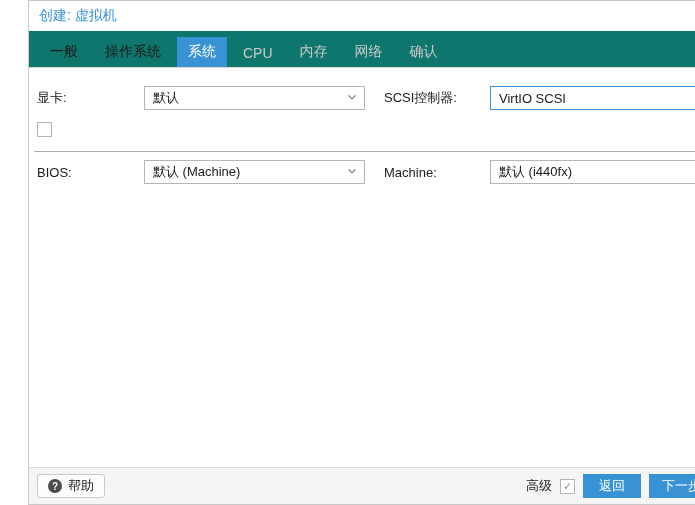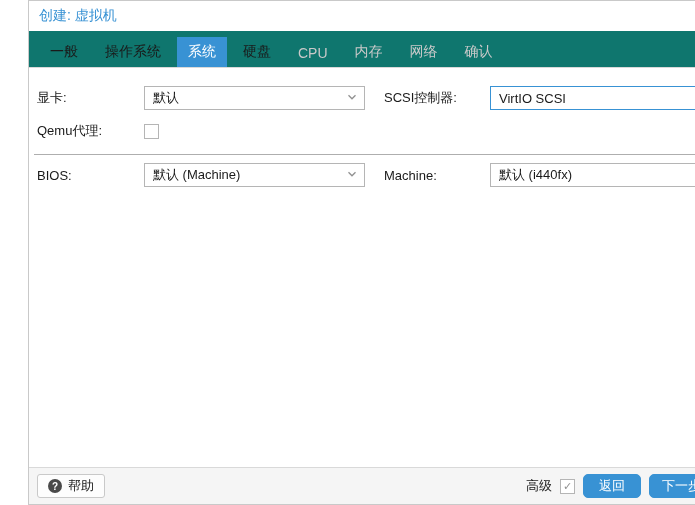--- a/index.html
+++ b/index.html
@@ -103,21 +103,21 @@
     width: 14px; height: 14px; border-radius: 50%;
     background: #4a4a4a; color: #fff;
     font-size: 10px; font-weight: bold;
     display: inline-flex; align-items: center; justify-content: center;
   }
   .footer-right { margin-left: auto; display: flex; align-items: center; gap: 8px; }
   .adv-label { color: #1a1a1a; margin-right: 0; }
   .btn-primary {
     min-width: 58px; height: 24px;
     background: #3892d4; color: #fff;
-    border: 1px solid #3892d4; border-radius: 5px;
+    border: 1px solid #3892d4; border-radius: 0;
     font-size: 13px; font-family: inherit;
     display: inline-flex; align-items: center; justify-content: center;
     padding: 0 12px;
     cursor: pointer;
   }
   .chev { flex-shrink: 0; }
 </style>
 </head>
 <body>
 
@@ -131,21 +131,20 @@
         <line x1="6.4" y1="6.4" x2="12.6" y2="12.6" stroke="#529ed8" stroke-width="1.3"></line>
         <line x1="12.6" y1="6.4" x2="6.4" y2="12.6" stroke="#529ed8" stroke-width="1.3"></line>
       </svg>
     </span>
   </div>
 
   <div class="tabbar">
     <span class="tab">一般</span>
     <span class="tab">操作系统</span>
     <span class="tab active">系统</span>
-    <span class="tab">硬盘</span>
     <span class="tab disabled">CPU</span>
     <span class="tab disabled">内存</span>
     <span class="tab disabled">网络</span>
     <span class="tab disabled">确认</span>
   </div>
 
   <div class="form">
 
     <div class="form-row">
       <div class="fcol">
@@ -167,21 +166,20 @@
             <svg width="12" height="12" viewBox="0 0 12 12">
                 <path d="M2.5 4.3 L6 7.8 L9.5 4.3" fill="none" stroke="#919191" stroke-width="1.3"></path>
               </svg>
           </span>
         </div>
       </div>
     </div>
 
     <div class="form-row">
       <div class="fcol">
-        <span class="flabel">Qemu代理:</span>
         <span class="checkbox"></span>
       </div>
     </div>
 
     <div class="separator"></div>
 
     <div class="form-row">
       <div class="fcol">
         <span class="flabel">BIOS:</span>
         <div class="combo">

